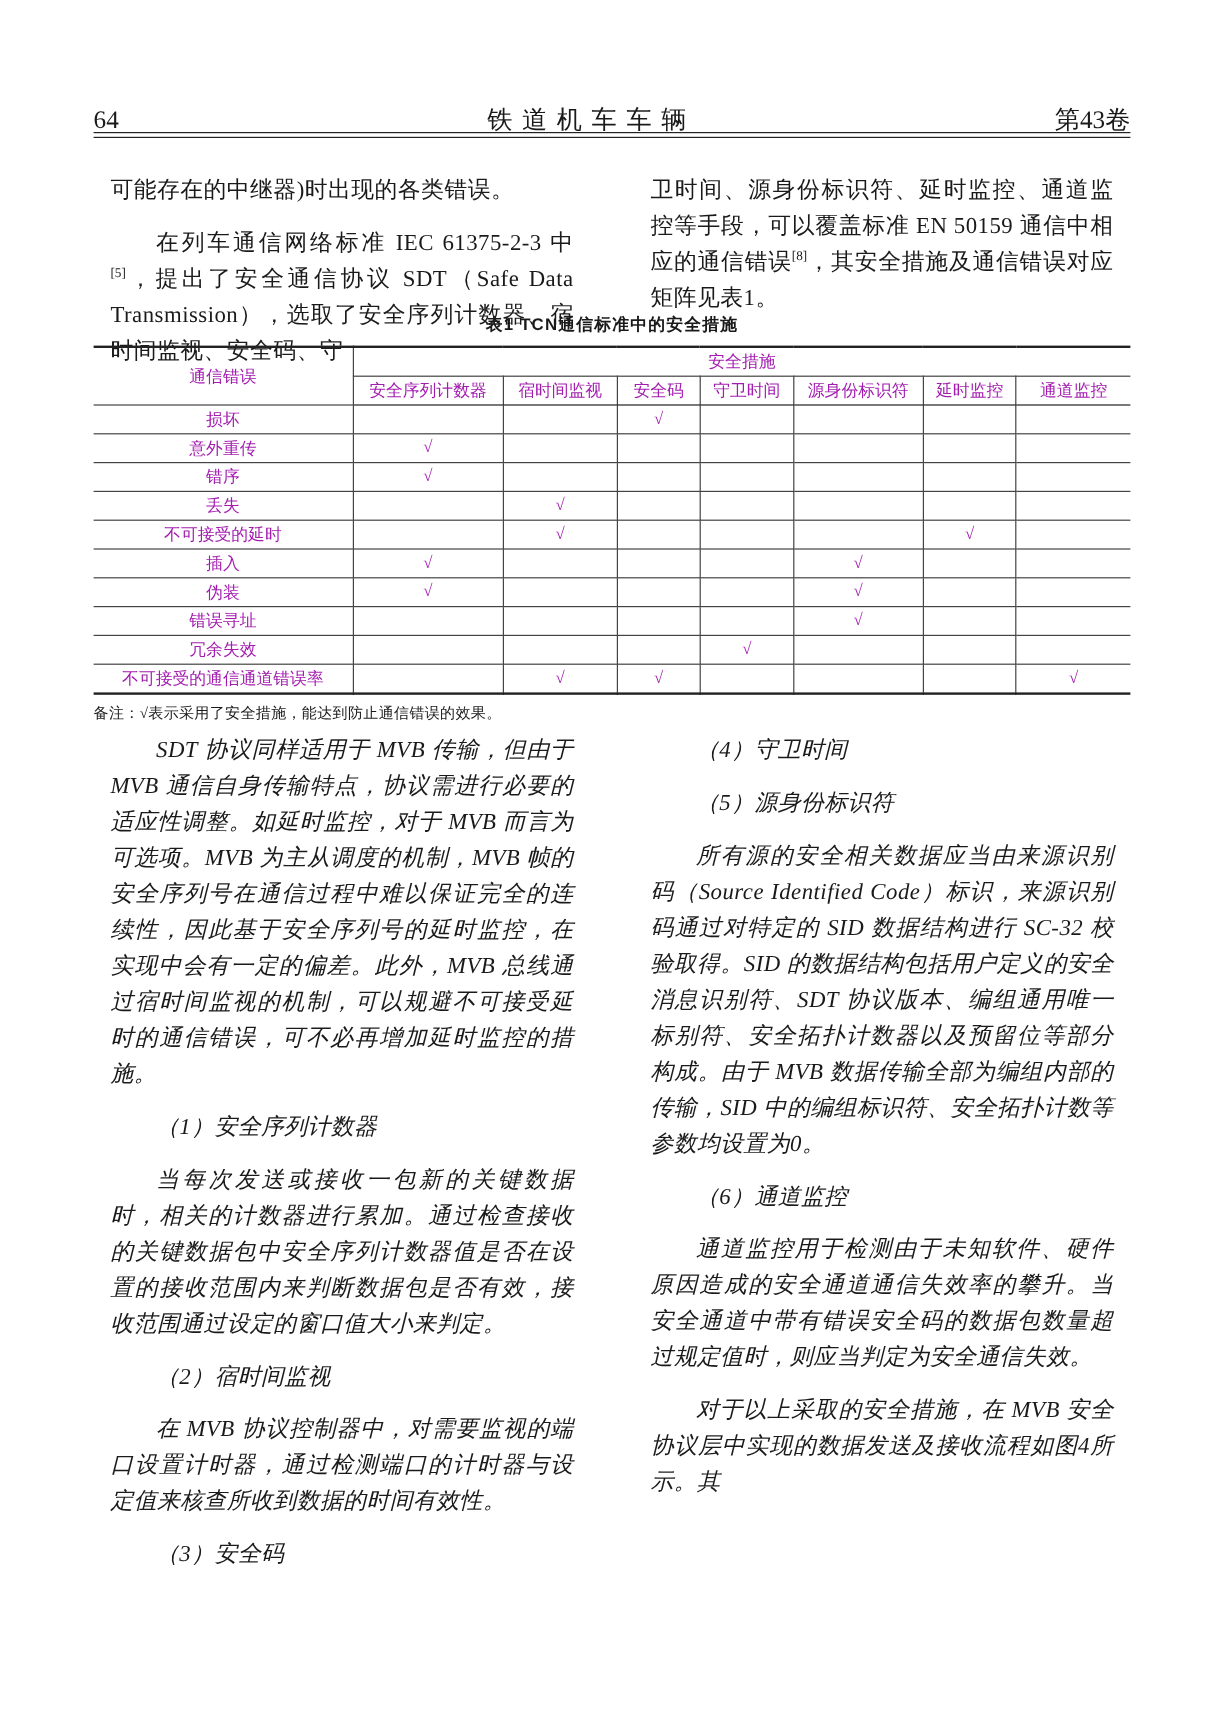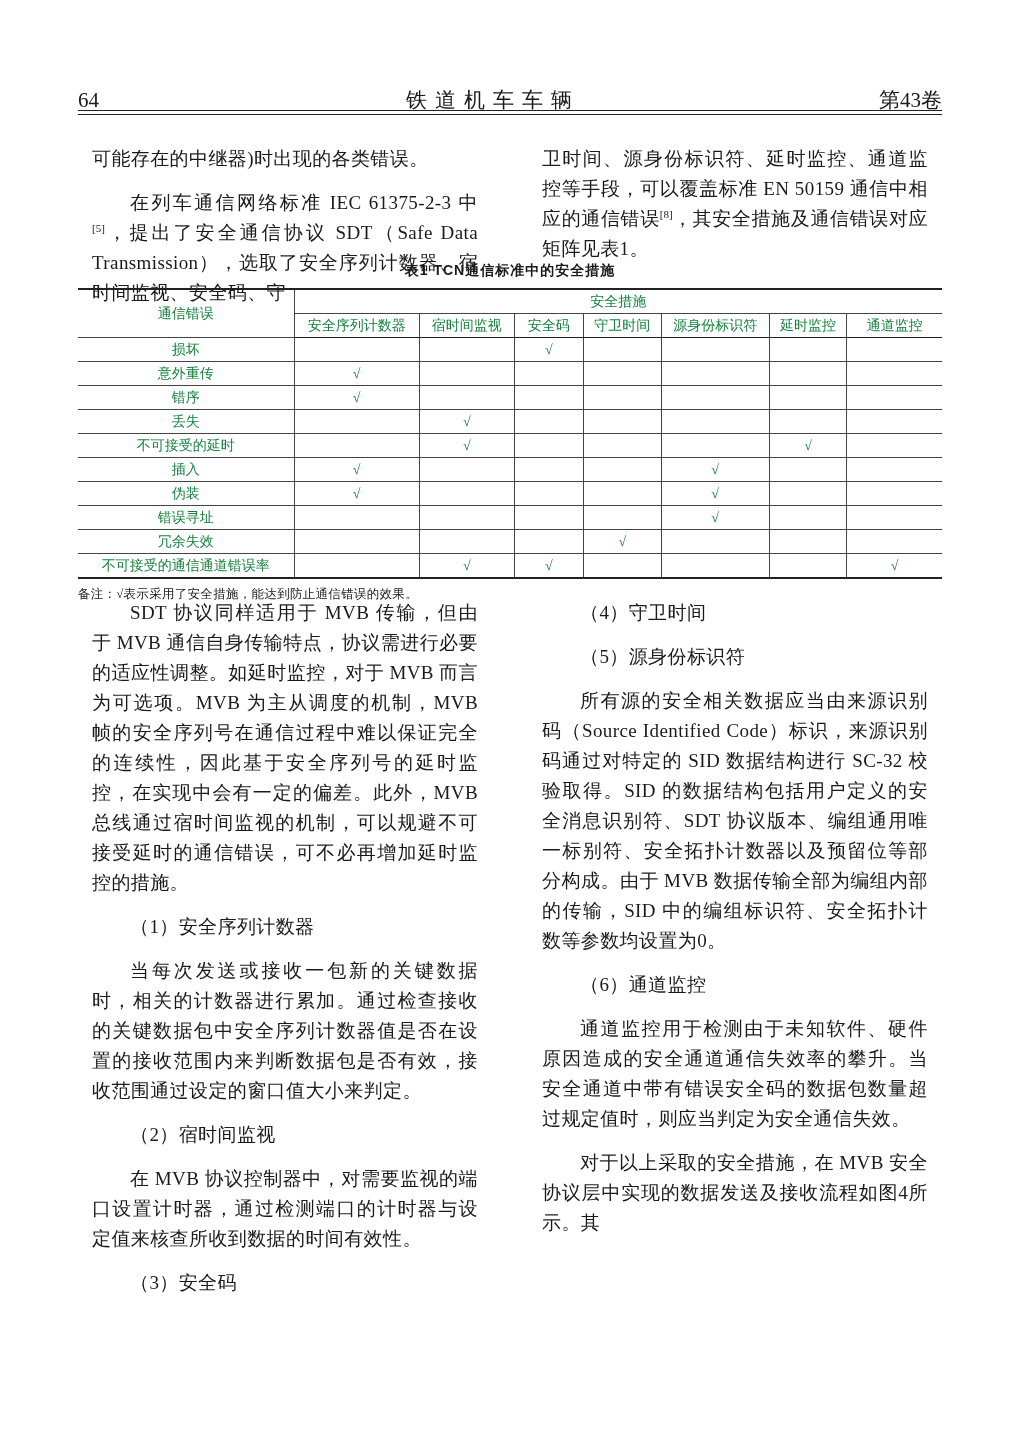--- a/index.html
+++ b/index.html
@@ -25,31 +25,31 @@
   
   .columns { display:flex; gap:36px; }
   .col { width:414px; }
   .bodytext p {
     margin:14px; font-size:19px; line-height:30px;
     text-align:justify; letter-spacing:0.4px;
   }
   .bodytext p.indent { text-indent:2em; }
   sup { font-size:11px; line-height:0; vertical-align:super; letter-spacing:0; }
   .intro { position:absolute; top:130px; left:78px; width:864px; }
-  .main  { position:absolute; top:584px; left:78px; width:864px; }
+  .main  { position:absolute; top:597px; left:78px; width:864px;font-style:italic; }
   
   .table-block { position:absolute; top:262px; left:78px; width:864px; }
   .caption {
     text-align:center; font-weight:bold; font-size:14px;
     font-family:"Liberation Sans","DejaVu Sans",sans-serif;
     margin-bottom:8px; letter-spacing:1px;
   }
   table.matrix {
     width:864px; border-collapse:collapse; table-layout:fixed;
-    font-size:14px; color:#15803d;
+    font-size:14px; color:#a21caf;
     border-top:2px solid #222; border-bottom:2px solid #222;
   }
   table.matrix th, table.matrix td {
     border:0.8px solid #444;
     text-align:center; vertical-align:middle;
     padding:2px 2px; height:19px;
     font-weight:normal; overflow:hidden; white-space:nowrap;
   }
   table.matrix thead tr:last-child th { border-bottom:1.4px solid #222; }
   table.matrix th:first-child, table.matrix td:first-child { border-left:none; }

